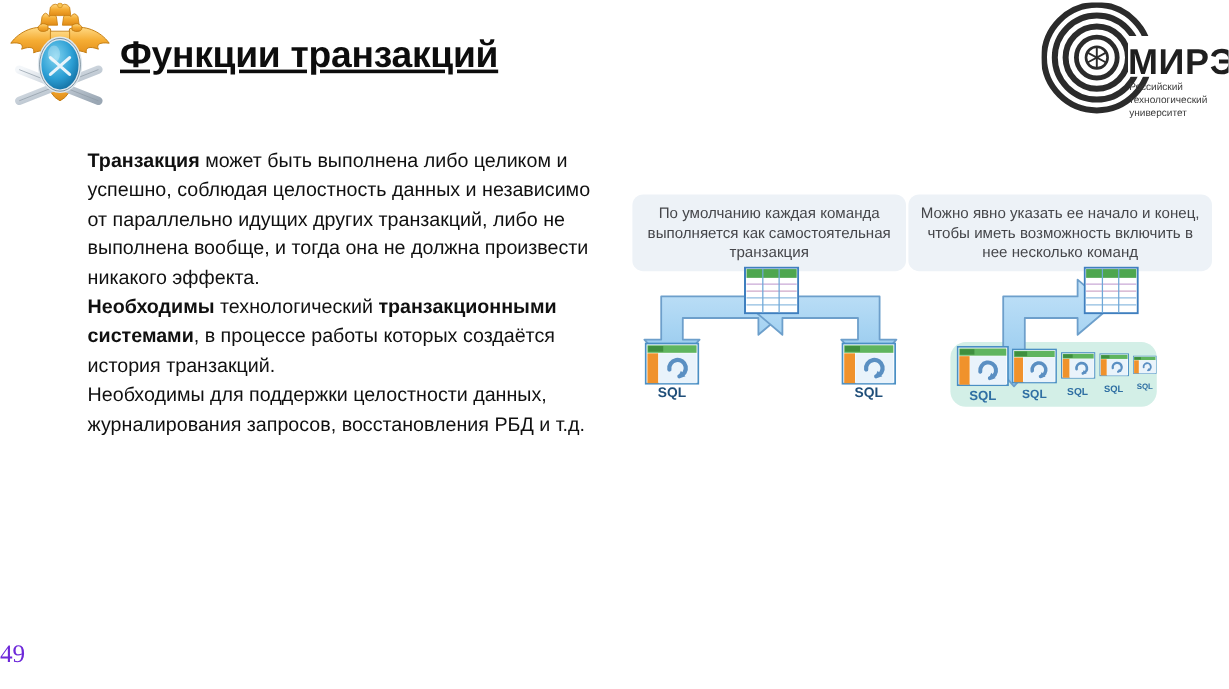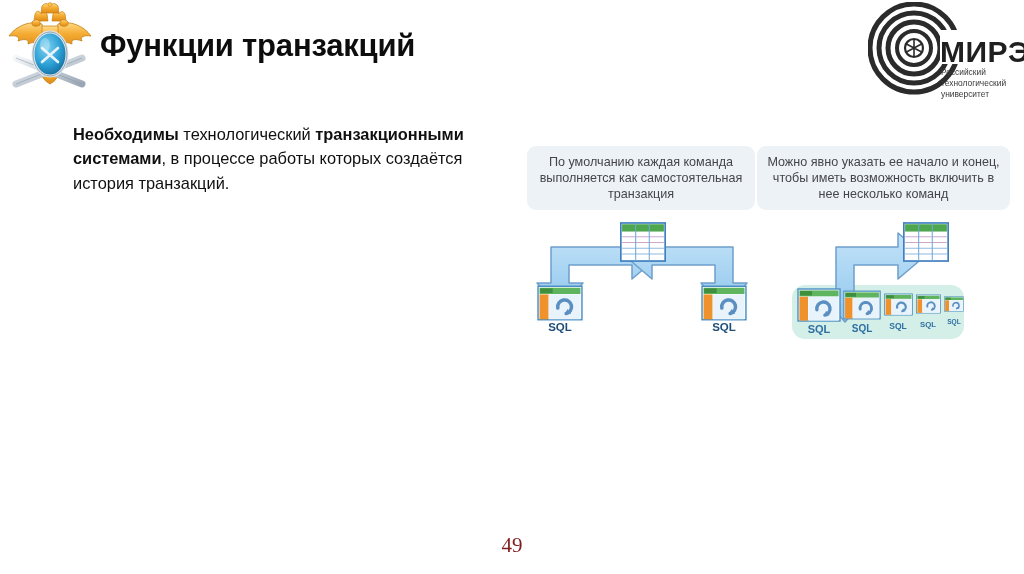--- a/index.html
+++ b/index.html
@@ -30,20 +30,21 @@
   #slide-title {
     position: absolute;
     left: 100px;
     top: 28px;
     font-size: 31px;
     font-weight: bold;
     color: #0d0d0d;
     letter-spacing: -0.2px;
     white-space: nowrap;
     font-family: "Liberation Sans", sans-serif;
+    text-decoration: underline;
   }
   #mirea-logo {
     position: absolute;
     left: 868px;
     top: 2px;
     width: 156px;
     height: 104px;
   }
 
   
@@ -68,40 +69,40 @@
     color: #45464a;
     font-size: 12.6px;
     line-height: 16px;
     text-align: center;
     display: flex;
     align-items: center;
     justify-content: center;
     padding: 6px 10px;
     box-sizing: border-box;
     font-family: "Liberation Sans", sans-serif;
+    margin-top: 16px;
   }
   #callout-left  { left: 527px; top: 146px; width: 228px; height: 64px; }
   #callout-right { left: 757px; top: 146px; width: 253px; height: 64px; }
 
   .diagram-svg {
     position: absolute;
     left: 0;
     top: 0;
   }
 
   
   #page-number {
     position: absolute;
     left: 0;
     top: 533px;
     width: 1024px;
-    text-align: center;
     font-family: "Liberation Serif", serif;
     font-size: 21px;
-    color: #7f1d1d;
+    color: #6d28d9;
   }
 </style>
 </head>
 <body>
 
 <div id="slide">
 
   <svg id="emblem" viewBox="0 0 92 96">
     <defs>
       <linearGradient id="goldG" x1="0" y1="0" x2="0" y2="1">
@@ -160,21 +161,23 @@
     </g>
 
     <rect x="72" y="28" width="86" height="34" fill="#ffffff"></rect>
     <text x="72" y="60" font-family="'Liberation Sans', sans-serif" font-size="30" font-weight="bold" fill="#1f1f1f" letter-spacing="0.5">МИРЭА</text>
     <text x="73" y="73" font-family="'Liberation Sans', sans-serif" font-size="8.4" fill="#3a3a3a">Российский</text>
     <text x="73" y="84" font-family="'Liberation Sans', sans-serif" font-size="8.4" fill="#3a3a3a">технологический</text>
     <text x="73" y="95" font-family="'Liberation Sans', sans-serif" font-size="8.4" fill="#3a3a3a">университет</text>
   </svg>
 
   <div id="body-text">
+    <p><b>Транзакция</b><span> может быть выполнена либо целиком и успешно, соблюдая целостность данных и независимо от параллельно идущих других транзакций, либо не выполнена вообще, и тогда она не должна произвести никакого эффекта.</span></p>
     <p><b>Необходимы</b><span> технологический </span><b>транзакционными системами</b><span>, в процессе работы которых создаётся история транзакций.</span></p>
+    <p><span>Необходимы для поддержки целостности данных, журналирования запросов, восстановления РБД и т.д.</span></p>
   </div>
 
   <div class="callout" id="callout-left">По умолчанию каждая команда выполняется как самостоятельная транзакция</div>
   <div class="callout" id="callout-right">Можно явно указать ее начало и конец, чтобы иметь возможность включить в нее несколько команд</div>
 
   <svg class="diagram-svg" width="1024" height="574" viewBox="0 0 1024 574">
     <defs>
       <linearGradient id="arrowG" x1="0" y1="0" x2="0" y2="1">
         <stop offset="0%" stop-color="#c3e2f8"></stop>
         <stop offset="55%" stop-color="#a6d3f2"></stop>

